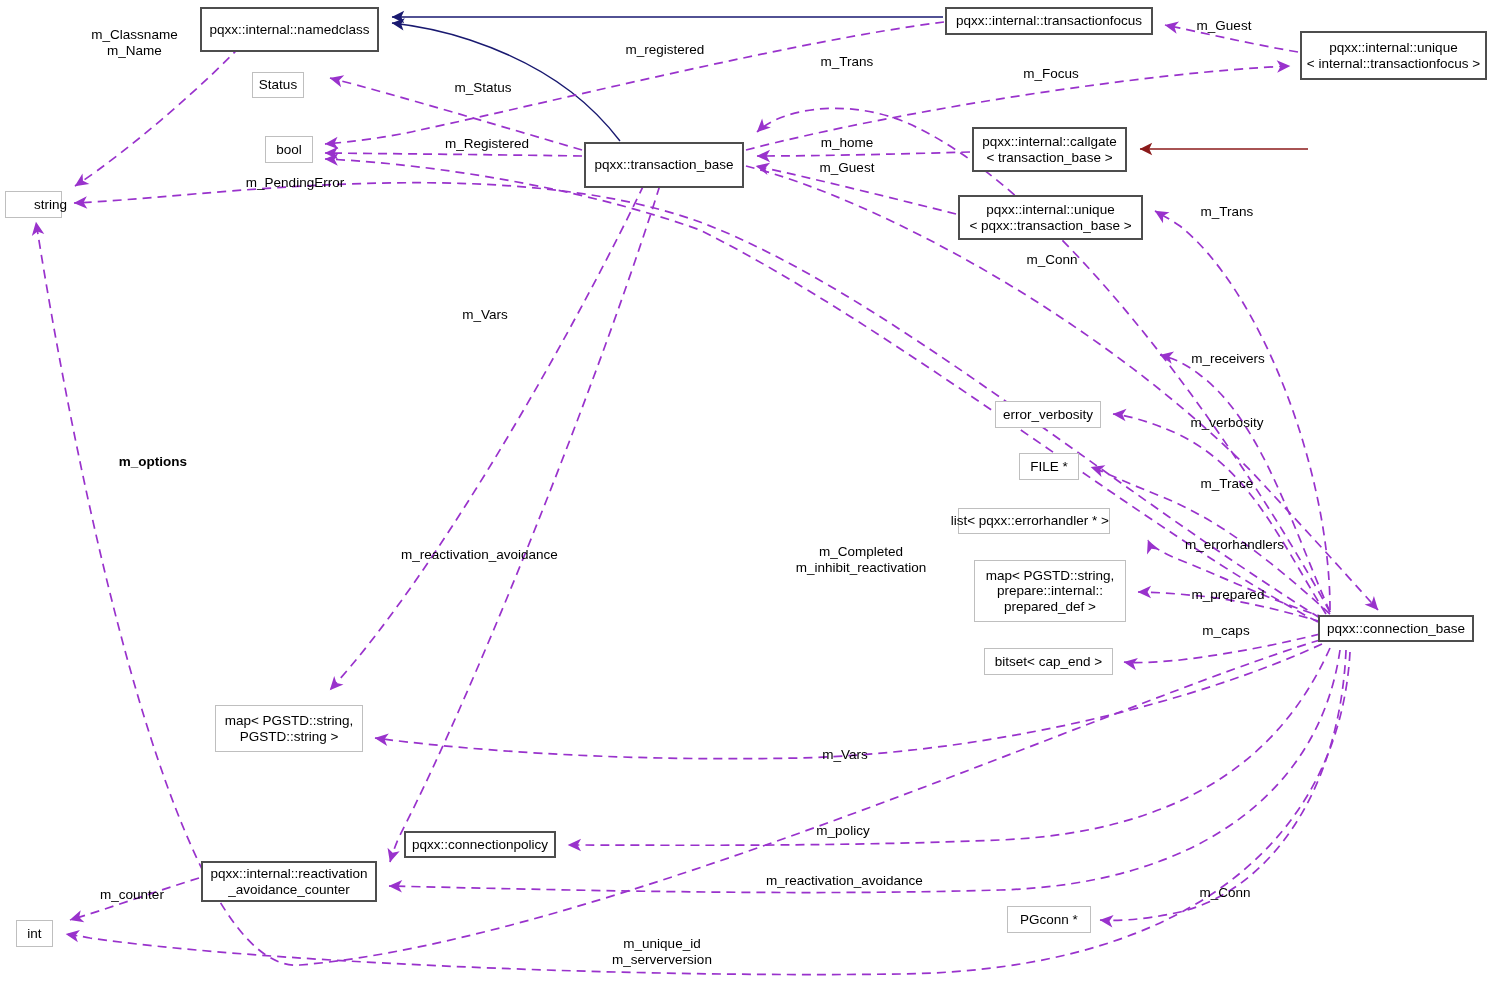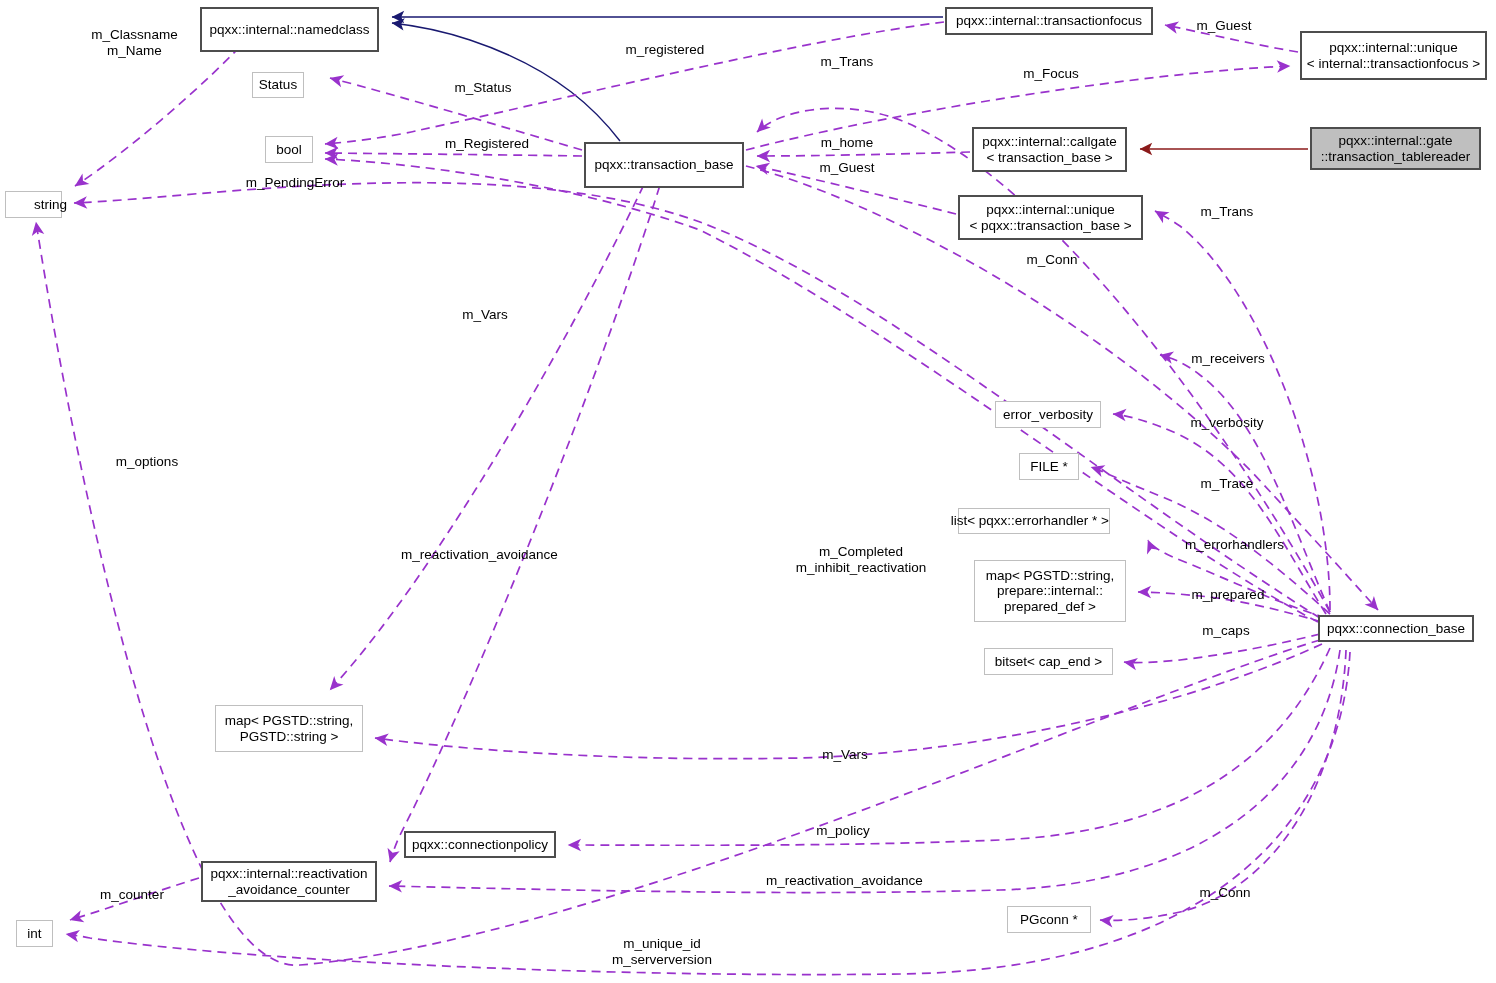--- a/index.html
+++ b/index.html
@@ -141,24 +141,20 @@
 
   <div class="node bold" style="left:584px;top:142px;width:160px;height:46px;">
     <span class="ln">pqxx::transaction_base</span>
   </div>
 
   <div class="node bold" style="left:972px;top:127px;width:155px;height:45px;">
     <span class="ln">pqxx::internal::callgate
 &lt; transaction_base &gt;</span>
   </div>
 
-  <div class="node highlight" style="left:1310px;top:127px;width:171px;height:43px;">
-    <span class="ln">pqxx::internal::gate
-::transaction_tablereader</span>
-  </div>
 
   <div class="node thin" style="left:5px;top:191px;width:57px;height:27px;padding-left:34px;">
     <span class="ln">string</span>
   </div>
 
   <div class="node bold" style="left:958px;top:195px;width:185px;height:45px;">
     <span class="ln">pqxx::internal::unique
 &lt; pqxx::transaction_base &gt;</span>
   </div>
 
@@ -235,21 +231,21 @@
   <div class="edge-label" style="left:1196px;top:204px;width:62px;">m_Trans</div>
 
   <div class="edge-label" style="left:1021px;top:252px;width:62px;">m_Conn</div>
 
   <div class="edge-label" style="left:458px;top:307px;width:54px;">m_Vars</div>
 
   <div class="edge-label" style="left:1186px;top:351px;width:84px;">m_receivers</div>
 
   <div class="edge-label" style="left:1184px;top:415px;width:86px;">m_verbosity</div>
 
-  <div class="edge-label" style="left:112px;top:454px;width:70px;">m_options</div>
+  <div class="edge-label" style="left:118px;top:454px;width:70px;font-weight:bold;">m_options</div>
 
   <div class="edge-label" style="left:1196px;top:476px;width:62px;">m_Trace</div>
 
   <div class="edge-label" style="left:1174px;top:537px;width:110px;text-align:right;">m_errorhandlers</div>
 
   <div class="edge-label" style="left:781px;top:544px;width:160px;">m_Completed
 m_inhibit_reactivation</div>
 
   <div class="edge-label" style="left:401px;top:547px;width:156px;">m_reactivation_avoidance</div>
 

